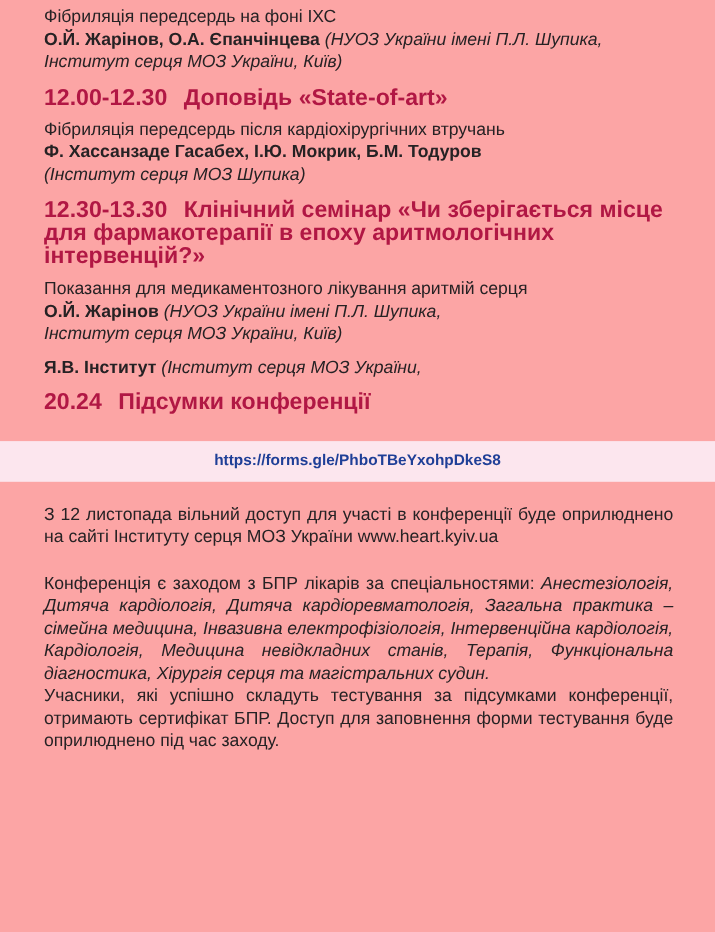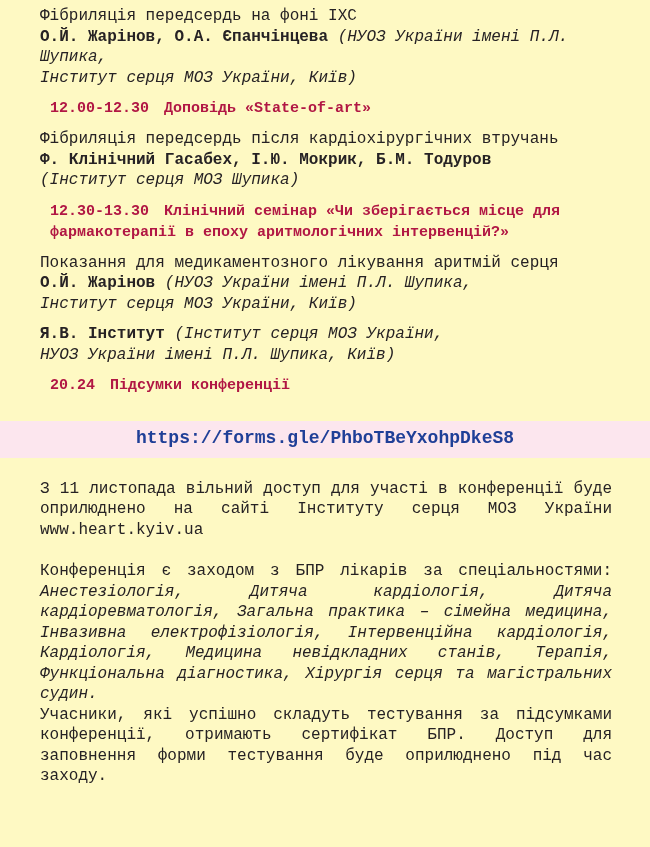--- a/index.html
+++ b/index.html
@@ -2,63 +2,63 @@
 <html lang="uk"><head>
 <meta charset="utf-8">
 <style>
   * { box-sizing: border-box; }
   html, body { margin: 0; padding: 0; background: #ffffff; }
   .page {
     position: relative;
     width: 650px;
     height: 847px;
     margin: 0 auto;
-    background: #fef9c3;
+    background: #fca5a5;
     overflow: hidden;
-    font-family: Liberation Mono, monospace;
+    font-family: Liberation Sans, sans-serif;
     color: #262224;
     font-size: 16px;
     line-height: 20.5px;
   }
   .content { padding: 6px 38px 0 40px; }
 
   
   .talk { margin: 0 0 10px 0; }
   .talk p { margin: 0; }
   .talk-title { }
   .speakers { font-weight: bold; }
   .affil { font-style: italic; }
   .affil-line { display: block; font-style: italic; }
 
   .session-heading {
-    margin: 2px 0 10px 10px;
+    margin: 2px 0 10px 0;
     font-weight: bold;
     color: #b11744;
-    font-size: 15px;
+    font-size: 21px;
     line-height: 21px;
   }
   .session-time { margin-right: 15px; }
 
   
   .info { margin-top: 25px; }
   .info p { margin: 0 0 0 0; text-align: justify; }
   .info .spaced { margin-top: 21px; }
   .specialties { font-style: italic; }
 
   .link-banner {
     margin: 13px -38px 0 -40px;
     background: #fce6ee;
     text-align: center;
     padding: 7px 0 8px 0;
   }
   .link-banner a {
     color: #1f3f97;
     font-weight: bold;
     text-decoration: none;
-    font-size: 18px;
+    font-size: 14px;
   }
 </style>
 </head>
 <body>
 
 <div class="page">
   <div class="content">
 
     <section>
 
@@ -71,21 +71,21 @@
         </p>
       </div>
 
       <h3 class="session-heading">
         <span class="session-time">12.00-12.30</span><span>Доповідь «State-of-art»</span>
       </h3>
 
       <div class="talk">
         <p class="talk-title">Фібриляція передсердь після кардіохірургічних втручань</p>
         <p>
-          <span class="speakers">Ф. Клінічний Гасабех, І.Ю. Мокрик, Б.М. Тодуров</span>
+          <span class="speakers">Ф. Хассанзаде Гасабех, І.Ю. Мокрик, Б.М. Тодуров</span>
           <span class="affil-line">(Інститут серця МОЗ Шупика)</span>
         </p>
       </div>
 
       <h3 class="session-heading">
         <span class="session-time">12.30-13.30</span><span>Клінічний семінар «Чи зберігається місце для фармакотерапії в епоху аритмологічних інтервенцій?»</span>
       </h3>
 
       <div class="talk">
         <p class="talk-title">Показання для медикаментозного лікування аритмій серця</p>
@@ -93,38 +93,37 @@
           <span class="speakers">О.Й. Жарінов</span>
           <span class="affil">(НУОЗ України імені П.Л. Шупика,</span>
           <span class="affil-line">Інститут серця МОЗ України, Київ)</span>
         </p>
       </div>
 
       <div class="talk">
         <p>
           <span class="speakers">Я.В. Інститут</span>
           <span class="affil">(Інститут серця МОЗ України,</span>
-          <span class="affil-line">НУОЗ України імені П.Л. Шупика, Київ)</span>
         </p>
       </div>
 
       <h3 class="session-heading">
         <span class="session-time">20.24</span><span>Підсумки конференції</span>
       </h3>
 
     </section>
 
     <section class="info">
 
 
       <div class="link-banner">
         <a href="#">https://forms.gle/PhboTBeYxohpDkeS8</a>
       </div>
 
-      <p class="spaced">З 11 листопада вільний доступ для участі в конференції буде оприлюднено на сайті Інституту серця МОЗ України www.heart.kyiv.ua</p>
+      <p class="spaced">З 12 листопада вільний доступ для участі в конференції буде оприлюднено на сайті Інституту серця МОЗ України www.heart.kyiv.ua</p>
 
       <p class="spaced">
         <span>Конференція є заходом з БПР лікарів за спеціальностями:</span>
         <span class="specialties">Анестезіологія, Дитяча кардіологія, Дитяча кардіоревматологія, Загальна практика – сімейна медицина, Інвазивна електрофізіологія, Інтервенційна кардіологія, Кардіологія, Медицина невідкладних станів, Терапія, Функціональна діагностика, Хірургія серця та магістральних судин.</span>
       </p>
 
       <p>Учасники, які успішно складуть тестування за підсумками конференції, отримають сертифікат БПР. Доступ для заповнення форми тестування буде оприлюднено під час заходу.</p>
 
     </section>
 

